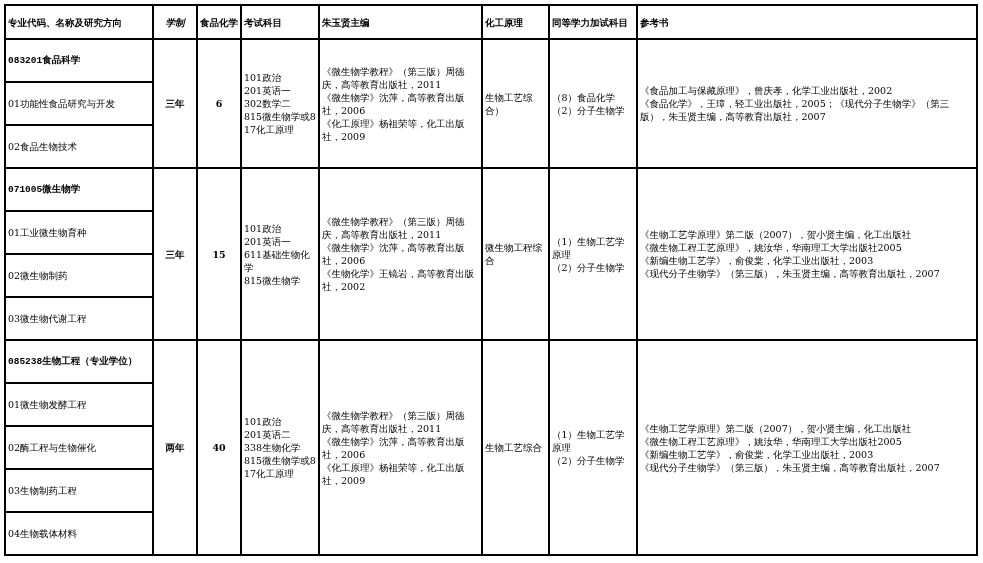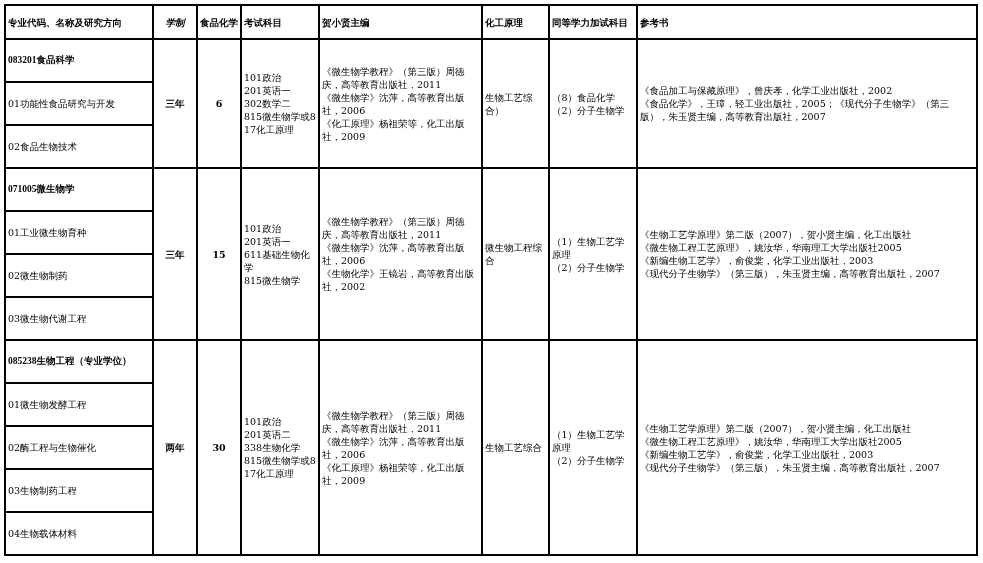--- a/index.html
+++ b/index.html
@@ -16,21 +16,21 @@
       font-size: 9.5px;
       line-height: 13px;
       vertical-align: middle;
       overflow: hidden;
       word-break: break-all;
     }
     th { font-family: "DejaVu Sans", "Liberation Sans", sans-serif; font-weight: bold; text-align: left; font-size: 9.5px; }
     th.c { text-align: center; font-style: italic; }
     tr.hdr { height: 34px; }
     tr.r { height: 43px; }
-    td.major-title { font-family: Liberation Serif, serif; font-weight: bold; font-size: 9.5px; }
+    td.major-title { font-family: Liberation Mono, monospace; font-weight: bold; font-size: 9.5px; }
     td.dir { font-size: 9.5px; }
     td.dur { font-family: "DejaVu Sans", "Liberation Sans", sans-serif; font-weight: bold; text-align: center; font-size: 11px; margin-top: 7px; }
     td.quota { font-weight: bold; text-align: center; font-size: 13px; }
     td.multi { white-space: pre-line; }
     td.refs { white-space: pre-line; font-size: 9px; line-height: 11.5px; }
   </style>
 </head>
 <body>
 
 <table class="admissions">
@@ -43,21 +43,21 @@
     <col style="width:67px">
     <col style="width:88px">
     <col style="width:340px">
   </colgroup>
   <tbody>
       <tr class="hdr">
     <th>专业代码、名称及研究方向</th>
     <th class="c">学制</th>
     <th>食品化学</th>
     <th>考试科目</th>
-    <th>贺小贤主编</th>
+    <th>朱玉贤主编</th>
     <th>化工原理</th>
     <th>同等学力加试科目</th>
     <th>参考书</th>
   </tr>
 
   <tr class="r">
     <td class="major-title">083201食品科学</td>
     <td class="dur" rowspan="3">三年</td>
     <td class="quota" rowspan="3">6</td>
     <td class="multi" rowspan="3">101政治
@@ -105,21 +105,21 @@
   <tr class="r">
     <td class="dir">02微生物制药</td>
   </tr>
   <tr class="r">
     <td class="dir">03微生物代谢工程</td>
   </tr>
 
   <tr class="r">
     <td class="major-title">085238生物工程（专业学位）</td>
     <td class="dur" rowspan="5">两年</td>
-    <td class="quota" rowspan="5">30</td>
+    <td class="quota" rowspan="5">40</td>
     <td class="multi" rowspan="5">101政治
 201英语二
 338生物化学
 815微生物学或817化工原理</td>
     <td class="multi" rowspan="5">《微生物学教程》（第三版）周德庆，高等教育出版社，2011
 《微生物学》沈萍，高等教育出版社，2006
 《化工原理》杨祖荣等，化工出版社，2009</td>
     <td class="multi" rowspan="5">生物工艺综合</td>
     <td class="multi" rowspan="5">（1）生物工艺学原理
 （2）分子生物学</td>

